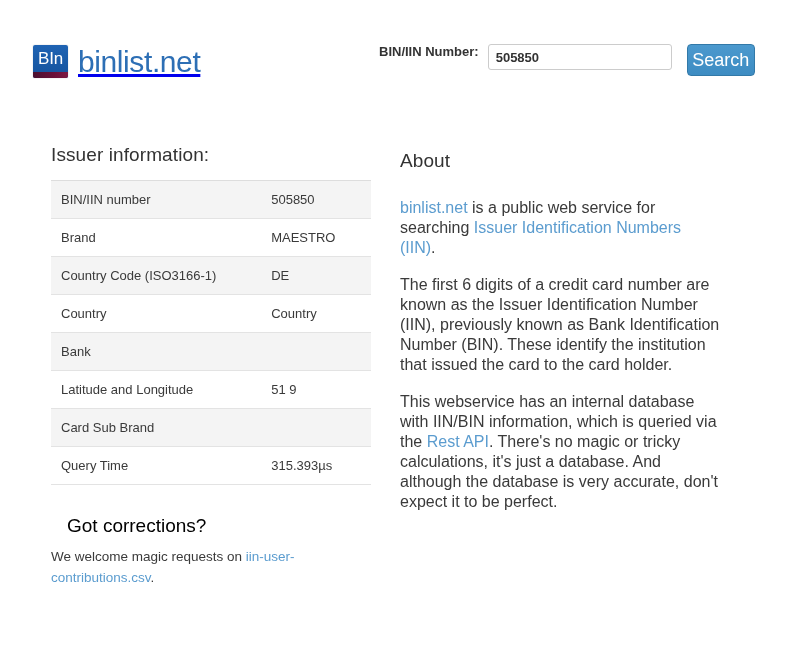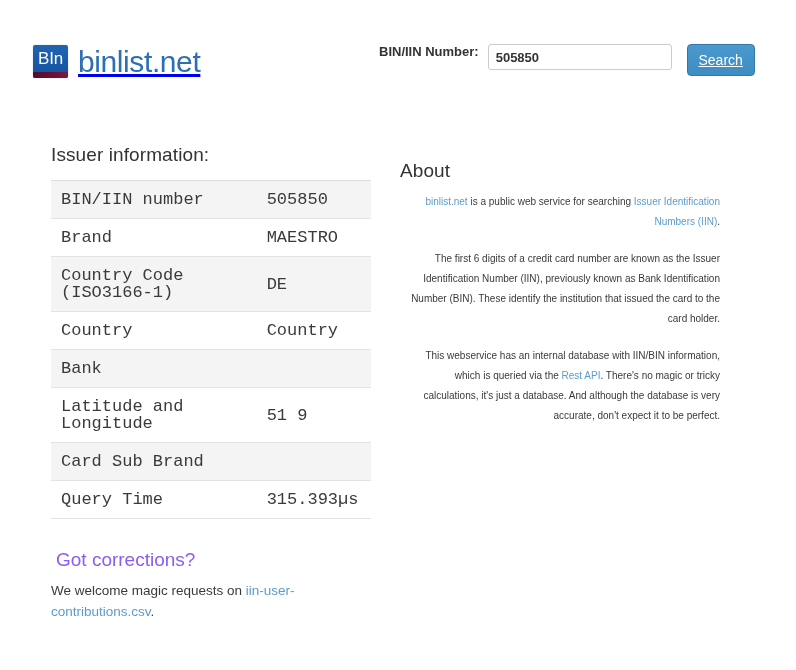--- a/index.html
+++ b/index.html
@@ -116,66 +116,64 @@
     margin-left: 15px;
     width: 68px;
     height: 32px;
     box-sizing: border-box;
     border: 1px solid #3279a8;
     border-radius: 4px;
     background: #4291c8;
     background: linear-gradient(180deg, #4b99ce 0%, #3d8cc2 100%);
     color: #ffffff;
     font-family: "Liberation Sans", sans-serif;
-    font-size: 14px;
+    font-size: 18px;
     cursor: pointer;
     padding: 0;
-    text-decoration: underline;
   }
 
   
   .content {
     position: absolute;
     left: 0;
     top: 108px;
     width: 796px;
   }
 
   .col-left {
     position: absolute;
     left: 51px;
     top: 0;
     width: 320px;
   }
   .col-right {
     position: absolute;
     left: 400px;
-    top: 16px;
+    top: 6px;
     width: 320px;
   }
 
   h2.section-title {
     margin: 0;
     padding: 0 0 14px 0;
     font-size: 19px;
     font-weight: normal;
     color: #333333;
     font-family: "Liberation Sans", sans-serif;
     letter-spacing: 0.1px;
   }
   .col-left h2.section-title { padding-top: 36px; }
   .col-right h2.section-title { padding-top: 36px; padding-bottom: 10px; }
 
   
   .issuer-table {
     width: 320px;
     border-collapse: collapse;
     border-top: 1px solid #dddddd;
-    font-size: 17px;
-    font-family: Liberation Mono, monospace;
+    font-size: 13px;
   }
   .issuer-table tr {
     border-bottom: 1px solid #e3e3e3;
   }
   .issuer-table tr:nth-child(odd) {
     background: #f4f4f4;
   }
   .issuer-table td {
     padding: 10px 8px 10px 10px;
     vertical-align: middle;
@@ -187,40 +185,39 @@
   }
   .issuer-table td.v {
     width: 98px;
   }
 
   
   .corrections {
     margin-top: 30px;
   }
   .corrections h2 {
-    margin: 0 0 9px 5px;
+    margin: 0 0 9px 16px;
     padding: 0;
     font-size: 19px;
     font-weight: normal;
-    color: #8b5cf6;
+    color: #000000;
   }
   .corrections p {
     margin: 0;
     font-size: 13.5px;
     line-height: 21px;
     color: #3a3a3a;
   }
 
   
   .about p {
-    margin: 0 0 17px 0;
-    font-size: 10px;
+    margin: 16px 0 17px 0;
+    font-size: 16px;
     line-height: 20px;
     color: #3a3a3a;
-    text-align: right;
   }
   .about p:last-child { margin-bottom: 0; }
 
   a.link {
     color: #5b9ccf;
     text-decoration: none;
   }
 </style>
 </head>
 <body>

